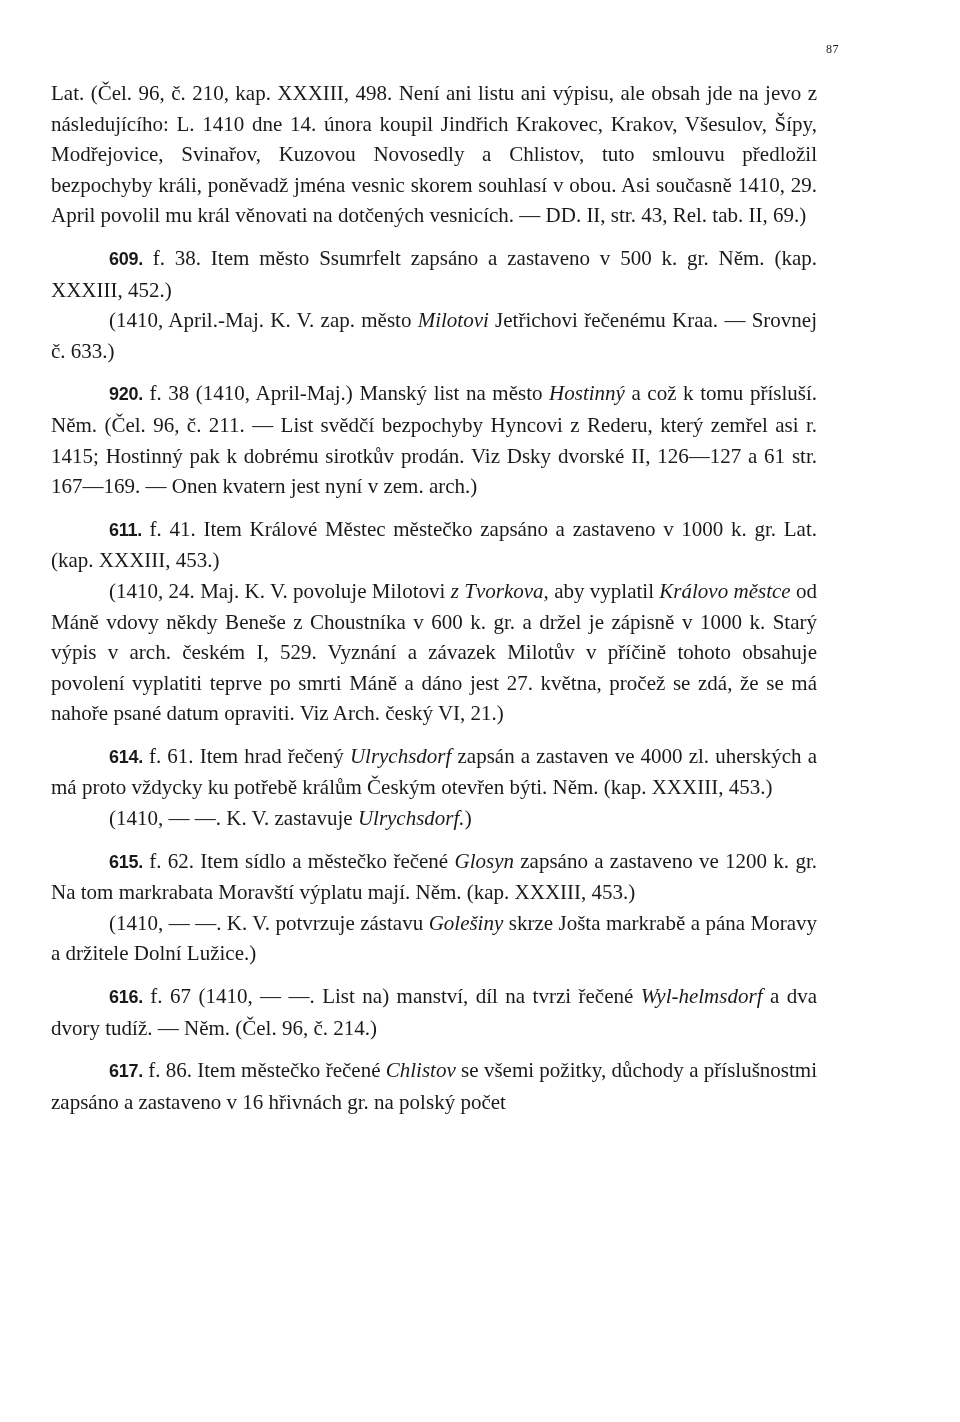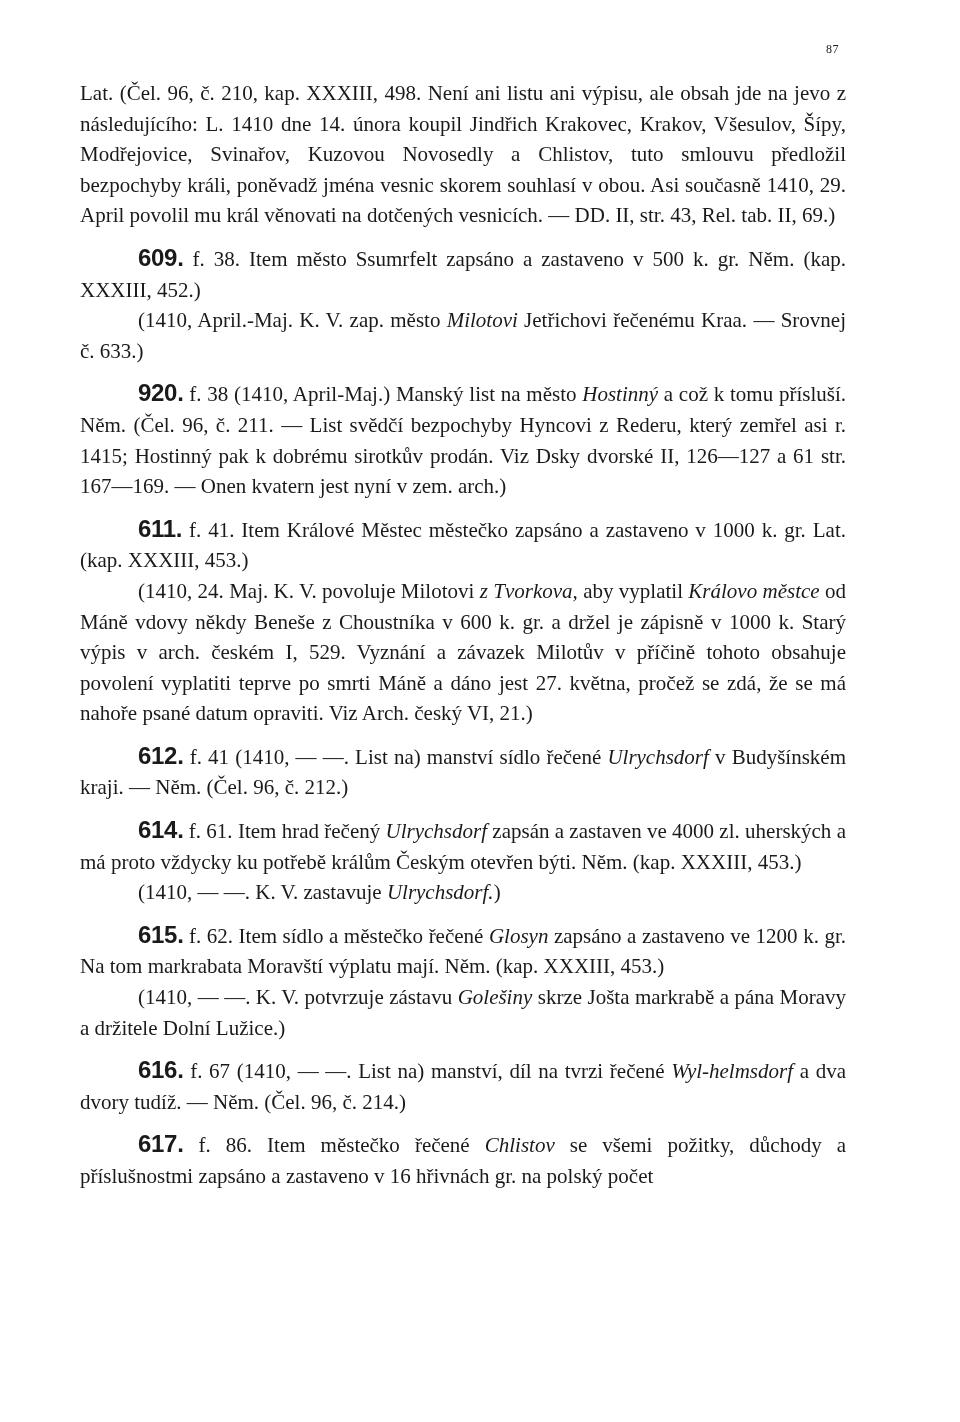--- a/index.html
+++ b/index.html
@@ -6,46 +6,45 @@
   body {
     width: 960px; height: 1422px; position: relative; overflow: hidden;
     font-family: "Liberation Serif", "DejaVu Serif", serif;
     color: #1a1a1a;
   }
   .page-number {
     position: absolute; top: 42px; left: 826px;
     font-size: 12px; letter-spacing: 0.5px;
   }
   .content {
-    position: absolute; top: 78px; left: 80px; width: 766px;
+    position: absolute; top: 78px; left: 51px; width: 766px;
     font-size: 21px; line-height: 30.6px;
     text-align: justify; text-align-last: left;
     hyphens: manual;
   }
   .para { margin: 0; }
   .para.indent { text-indent: 58px; }
   .para.gap { margin-top: 12px; }
   .entry-no {
     font-family: "Liberation Sans", "DejaVu Sans", sans-serif;
-    font-weight: bold; font-size: 24px; letter-spacing: -0.3px;
+    font-weight: bold; font-size: 18px; letter-spacing: -0.3px;
   }
   i { font-style: italic; }
 </style>
 </head>
 <body>
 
 <div class="page-number">87</div>
 
 <div class="content" id="content">
     <p class="para"><span>Lat. (Čel. 96, č. 210, kap. XXXIII, 498. Není ani listu ani výpisu, ale obsah jde na jevo z následujícího: L. 1410 dne 14. února koupil Jindřich Krakovec, Krakov, Všesulov, Šípy, Modřejovice, Svinařov, Kuzovou Novosedly a Chlistov, tuto smlouvu předložil bezpochyby králi, poněvadž jména vesnic skorem souhlasí v obou. Asi současně 1410, 29. April povolil mu král věnovati na dotčených vesnicích. — DD. II, str. 43, Rel. tab. II, 69.)</span></p>
     <p class="para indent gap"><span class="entry-no">609.</span><span> f. 38. Item město Ssumrfelt zapsáno a zastaveno v 500 k. gr. Něm. (kap. XXXIII, 452.)</span></p>
     <p class="para indent"><span>(1410, April.-Maj. K. V. zap. město </span><i>Milotovi</i><span> Jetřichovi řečenému Kraa. — Srovnej č. 633.)</span></p>
     <p class="para indent gap"><span class="entry-no">920.</span><span> f. 38 (1410, April-Maj.) Manský list na město </span><i>Hostinný</i><span> a což k tomu přísluší. Něm. (Čel. 96, č. 211. — List svědčí bezpochyby Hyncovi z Rederu, který zemřel asi r. 1415; Hostinný pak k dobrému sirotkův prodán. Viz Dsky dvorské II, 126—127 a 61 str. 167—169. — Onen kvatern jest nyní v zem. arch.)</span></p>
     <p class="para indent gap"><span class="entry-no">611.</span><span> f. 41. Item Králové Městec městečko zapsáno a zastaveno v 1000 k. gr. Lat. (kap. XXXIII, 453.)</span></p>
     <p class="para indent"><span>(1410, 24. Maj. K. V. povoluje Milotovi </span><i>z Tvorkova,</i><span> aby vyplatil </span><i>Královo městce</i><span> od Máně vdovy někdy Beneše z Choustníka v 600 k. gr. a držel je zápisně v 1000 k. Starý výpis v arch. českém I, 529. Vyznání a závazek Milotův v příčině tohoto obsahuje povolení vyplatiti teprve po smrti Máně a dáno jest 27. května, pročež se zdá, že se má nahoře psané datum opraviti. Viz Arch. český VI, 21.)</span></p>
-    <p class="para indent gap"><span class="entry-no">612.</span><span> f. 41 (1410, — —. List na) manství sídlo řečené </span><i>Ulrychsdorf</i><span> v Budyšínském kraji. — Něm. (Čel. 96, č. 212.)</span></p>
     <p class="para indent gap"><span class="entry-no">614.</span><span> f. 61. Item hrad řečený </span><i>Ulrychsdorf</i><span> zapsán a zastaven ve 4000 zl. uherských a má proto vždycky ku potřebě králům Českým otevřen býti. Něm. (kap. XXXIII, 453.)</span></p>
     <p class="para indent"><span>(1410, — —. K. V. zastavuje </span><i>Ulrychsdorf.</i><span>)</span></p>
     <p class="para indent gap"><span class="entry-no">615.</span><span> f. 62. Item sídlo a městečko řečené </span><i>Glosyn</i><span> zapsáno a zastaveno ve 1200 k. gr. Na tom markrabata Moravští výplatu mají. Něm. (kap. XXXIII, 453.)</span></p>
     <p class="para indent"><span>(1410, — —. K. V. potvrzuje zástavu </span><i>Golešiny</i><span> skrze Jošta markrabě a pána Moravy a držitele Dolní Lužice.)</span></p>
     <p class="para indent gap"><span class="entry-no">616.</span><span> f. 67 (1410, — —. List na) manství, díl na tvrzi řečené </span><i>Wyl-helmsdorf</i><span> a dva dvory tudíž. — Něm. (Čel. 96, č. 214.)</span></p>
     <p class="para indent gap"><span class="entry-no">617.</span><span> f. 86. Item městečko řečené </span><i>Chlistov</i><span> se všemi požitky, důchody a příslušnostmi zapsáno a zastaveno v 16 hřivnách gr. na polský počet</span></p>
   </div>
 
 </body></html>

